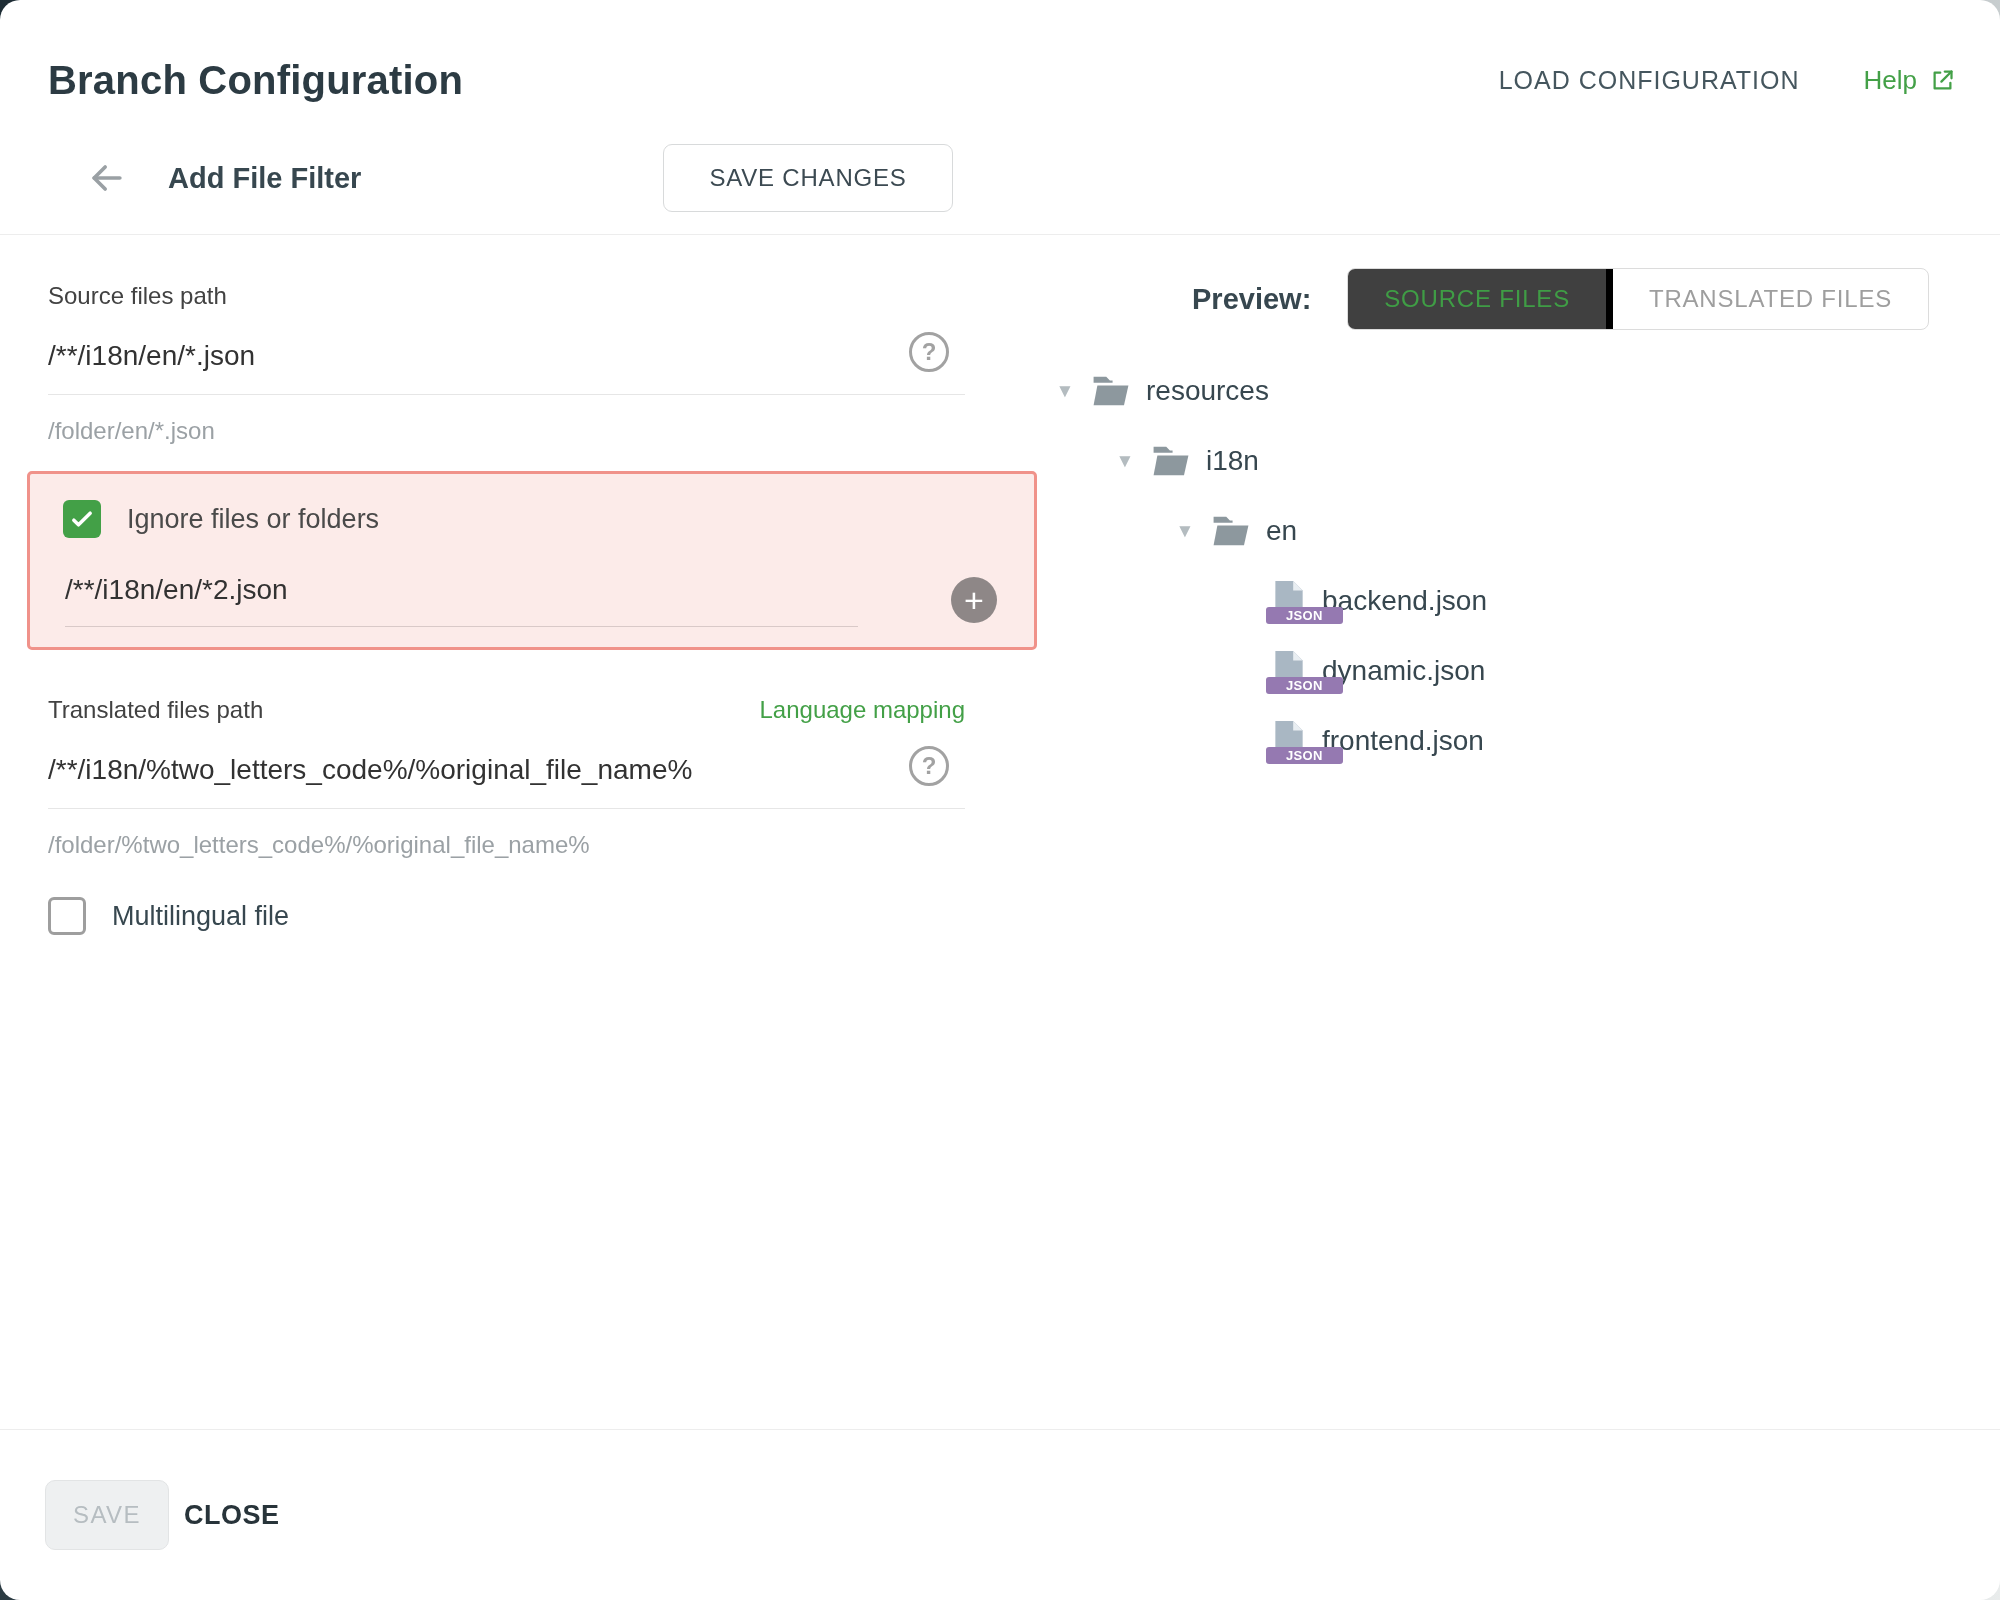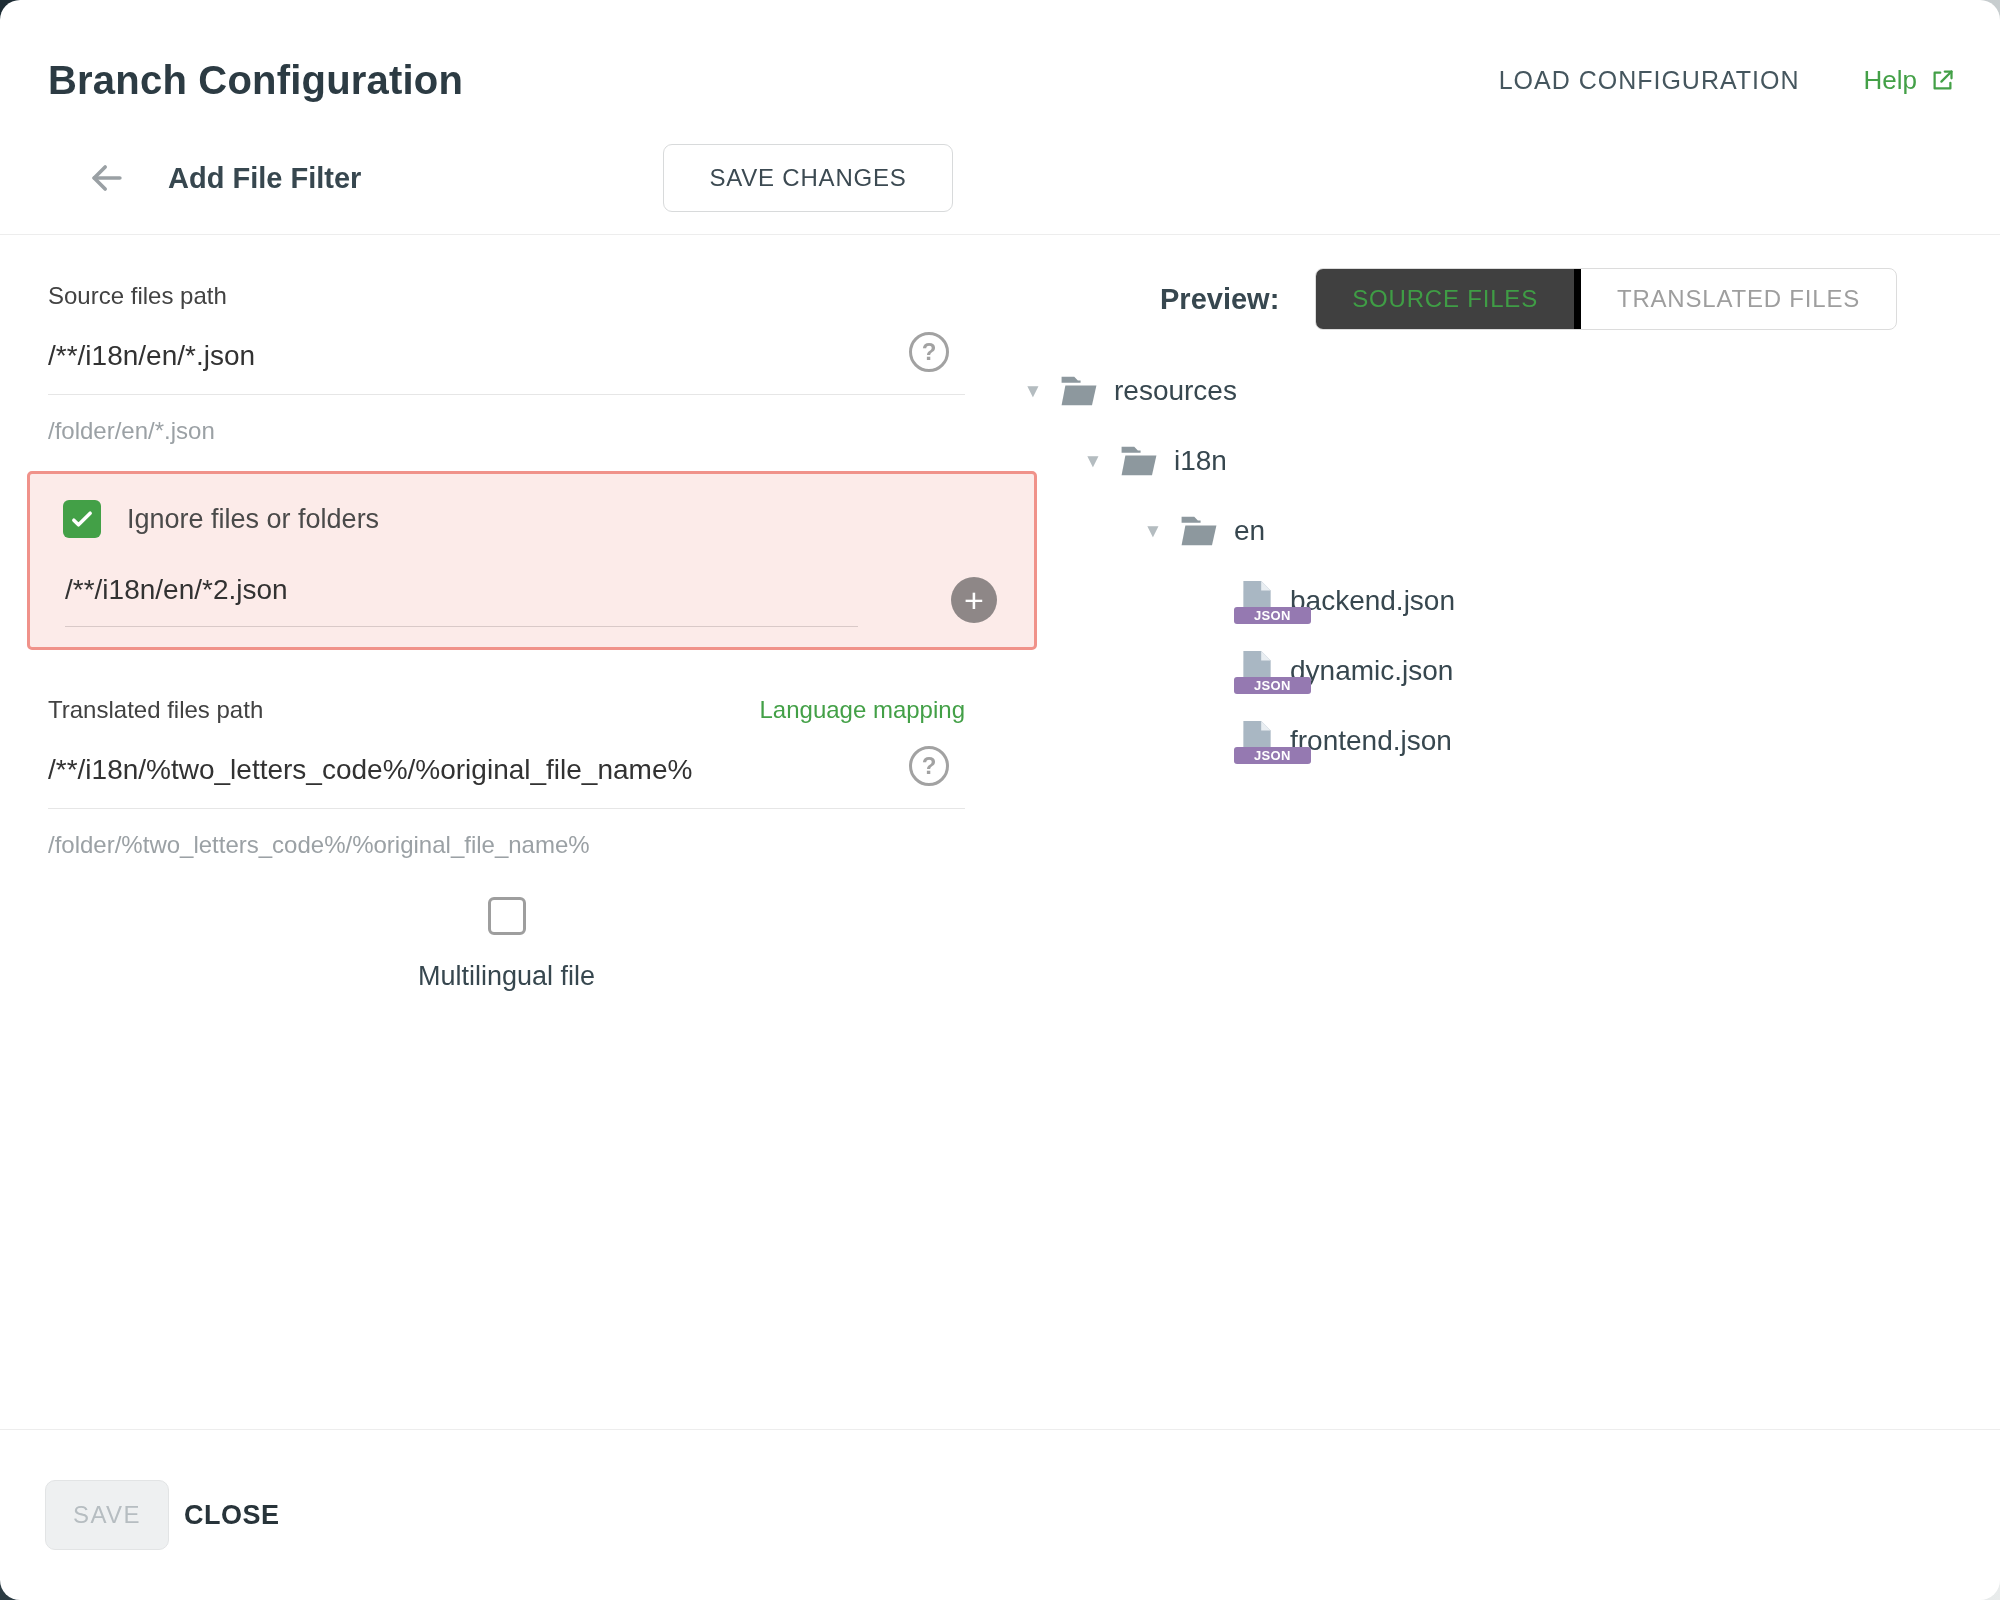--- a/index.html
+++ b/index.html
@@ -44,25 +44,25 @@
   .checkbox{width:38px;height:38px;border-radius:6px;box-sizing:border-box;flex:0 0 auto;cursor:pointer;display:flex;align-items:center;justify-content:center;}
   .checkbox.checked{background:#43a047;}
   .checkbox.unchecked{border:3px solid #9e9e9e;background:transparent;}
   .ignore-label{font-size:27px;color:#4a4a4a;}
   .ignore-input-row{margin-top:36px;margin-left:2px;width:793px;border-bottom:1px solid #d9c9c8;padding-bottom:20px;}
   .plus-btn{position:absolute;right:37px;top:103px;width:46px;height:46px;border-radius:50%;background:#8e8787;border:none;cursor:pointer;
     color:#fff;font-size:34px;line-height:42px;text-align:center;padding:0;font-family:inherit;}
 
   .translated-head{margin-top:46px;display:flex;justify-content:space-between;align-items:baseline;}
   .lang-mapping{font-size:24px;color:#43a047;cursor:pointer;text-decoration:none;}
-  .multi-row{margin-top:38px;display:flex;align-items:center;gap:26px;flex-direction:column;}
+  .multi-row{margin-top:38px;display:flex;align-items:center;gap:26px;}
   .multi-label{font-size:27px;color:#37474f;}
 
   
-  .right-col{position:absolute;left:1020px;top:268px;width:945px;}
+  .right-col{position:absolute;left:1052px;top:268px;width:945px;}
   .preview-row{display:flex;align-items:center;height:62px;}
   .preview-label{margin-left:140px;font-size:29px;font-weight:700;color:#37474f;}
   .toggle{margin-left:36px;display:flex;border:1px solid #dcdcdc;border-radius:8px;overflow:hidden;height:60px;background:#fff;}
   .tab{padding:0 36px;line-height:60px;font-size:24px;font-weight:500;letter-spacing:.8px;color:#9e9e9e;cursor:pointer;user-select:none;}
   .tab.active{background:#404040;color:#3f9d45;}
   .tab + .tab{border-left:7px solid #000000;}
 
   .tree{margin-top:26px;}
   .tree-row{height:70px;display:flex;align-items:center;cursor:pointer;}
   .tree-indent{flex:0 0 auto;}

